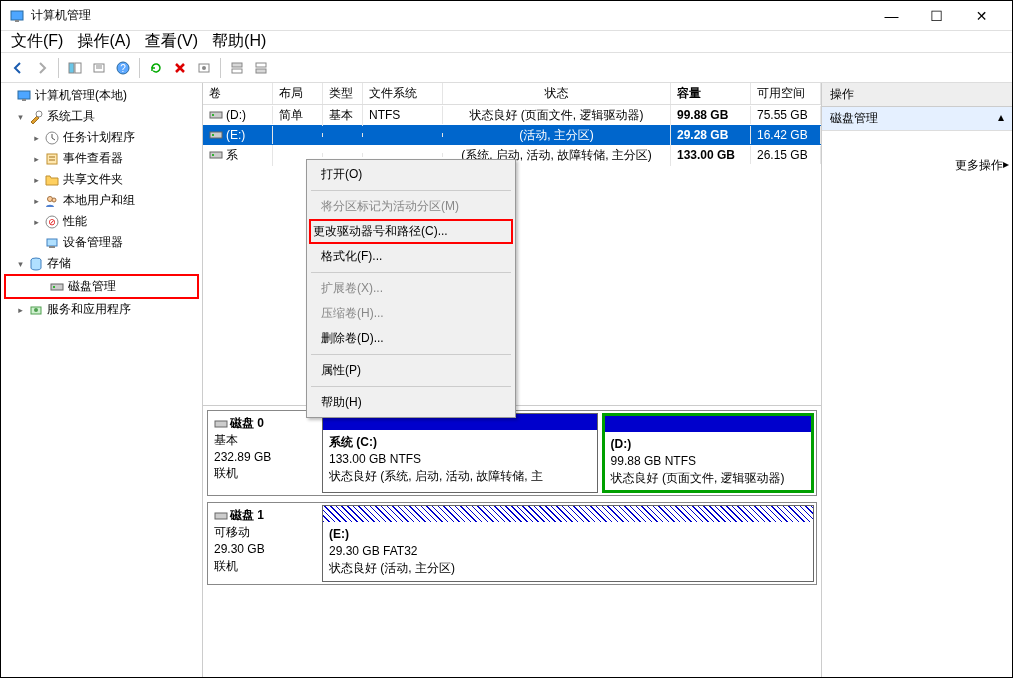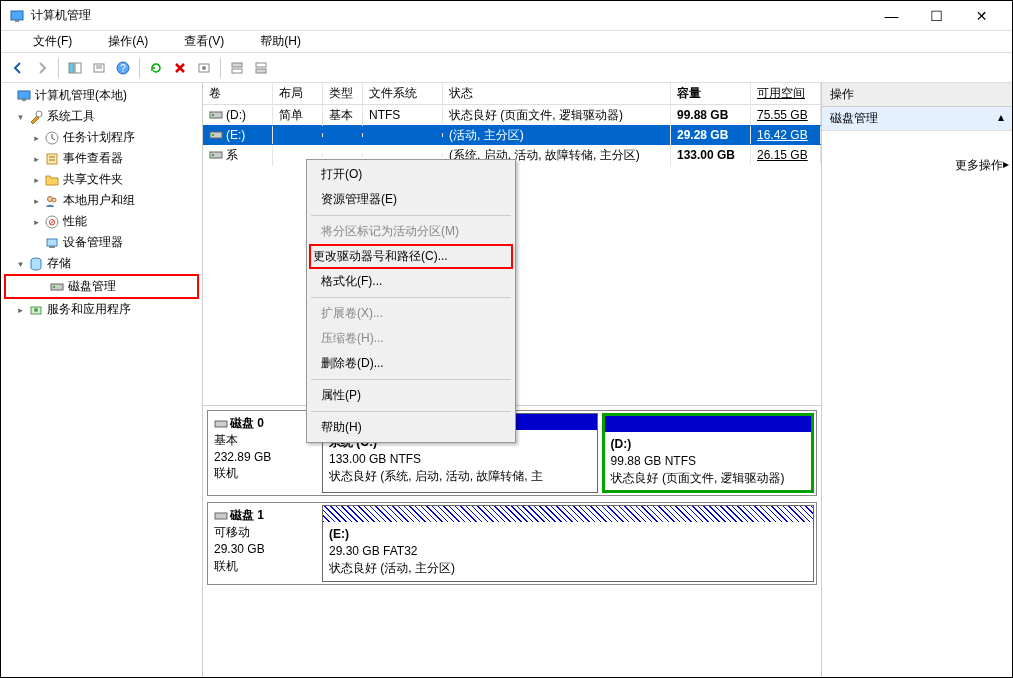--- a/index.html
+++ b/index.html
@@ -4,21 +4,21 @@
 <style>
 * { box-sizing: border-box; margin: 0; padding: 0; font-family: "Microsoft YaHei", "Segoe UI", Tahoma, sans-serif; }
 body { background: #fff; width: 1013px; height: 678px; overflow: hidden; font-size: 12px; border: 1px solid #000; position: relative; }
 
 .titlebar { height: 30px; display: flex; align-items: center; padding: 0 8px; background: #fff; border-bottom: 1px solid #e0e0e0; }
 .titlebar .icon { width: 16px; height: 16px; margin-right: 6px; }
 .titlebar .title { flex: 1; font-size: 12px; }
 .titlebar .ctrl { width: 45px; height: 30px; display: flex; align-items: center; justify-content: center; font-size: 14px; cursor: pointer; }
 
 .menubar { height: 22px; display: flex; align-items: center; padding: 0 4px; gap: 2px; border-bottom: 1px solid #e0e0e0; }
-.menubar .item { padding: 2px 6px; cursor: pointer; font-size: 12px; margin-left: 22px; }
+.menubar .item { padding: 2px 6px; cursor: pointer; font-size: 16px; }
 
 .toolbar { height: 30px; display: flex; align-items: center; padding: 0 6px; gap: 2px; border-bottom: 1px solid #ddd; }
 .toolbar .btn { width: 22px; height: 22px; display: flex; align-items: center; justify-content: center; border: 1px solid transparent; cursor: pointer; }
 .toolbar .sep { width: 1px; height: 20px; background: #ccc; margin: 0 3px; }
 
 .body { display: flex; height: calc(100% - 82px); }
 
 .tree-pane { width: 202px; border-right: 1px solid #ccc; background: #fff; padding: 2px 0; overflow: hidden; }
 .tree-node { display: flex; align-items: center; padding: 2px 2px; white-space: nowrap; cursor: pointer; }
 .expander { width: 13px; text-align: center; color: #666; font-size: 9px; padding-right: 2px; }
@@ -28,23 +28,23 @@
 .main-pane { flex: 1; display: flex; flex-direction: column; border-right: 1px solid #ccc; }
 .grid { border-bottom: 1px solid #ccc; }
 .grid-head { display: flex; background: #fff; border-bottom: 1px solid #ddd; }
 .grid-head .col, .grid-row .col { padding: 2px 6px; border-right: 1px solid #e5e5e5; overflow: hidden; white-space: nowrap; }
 .grid-row { display: flex; align-items: center; height: 20px; }
 .grid-row.selected { background: #0066cc; color: #fff; }
 .col.c-vol { width: 70px; display: flex; align-items: center; }
 .col.c-layout { width: 50px; }
 .col.c-type { width: 40px; }
 .col.c-fs { width: 80px; }
-.col.c-status { flex: 1; }
+.col.c-status { flex: 1; text-align: center; }
 .col.c-cap { width: 80px; text-align: left; font-weight: bold; }
-.col.c-free { width: 70px; text-align: left; text-decoration: underline; }
+.col.c-free { width: 70px; text-align: left; }
 .vol-icon { width: 14px; height: 14px; margin-right: 3px; }
 
 .disks { flex: 1; overflow: auto; background: #fff; padding: 4px; }
 .disk { display: flex; margin-bottom: 6px; border: 1px solid #888; }
 .disk-label { width: 112px; padding: 4px 6px; font-size: 12px; line-height: 1.4; }
 .disk-label .ic { display: inline-block; width: 14px; height: 14px; vertical-align: middle; margin-right: 2px; }
 .disk-parts { flex: 1; display: flex; }
 .part { margin: 2px; border: 1px solid #666; display: flex; flex-direction: column; }
 .part-head { height: 16px; background: #0000cc; }
 .part-head.hatch { background: repeating-linear-gradient(45deg,#0000cc,#0000cc 1px,#fff 1px,#fff 4px); }
@@ -333,21 +333,20 @@
     <div class="itm">
       <span>更多操作</span>
       <span>▸</span>
     </div>
   </div>
 
 </div>
 
 <div class="context-menu">
   <div class="mi">打开(O)</div>
-  <div class="mi">资源管理器(E)</div>
   <div class="msep"></div>
   <div class="mi disabled">将分区标记为活动分区(M)</div>
   <div class="mi highlight">更改驱动器号和路径(C)...</div>
   <div class="mi">格式化(F)...</div>
   <div class="msep"></div>
   <div class="mi disabled">扩展卷(X)...</div>
   <div class="mi disabled">压缩卷(H)...</div>
   <div class="mi">删除卷(D)...</div>
   <div class="msep"></div>
   <div class="mi">属性(P)</div>

